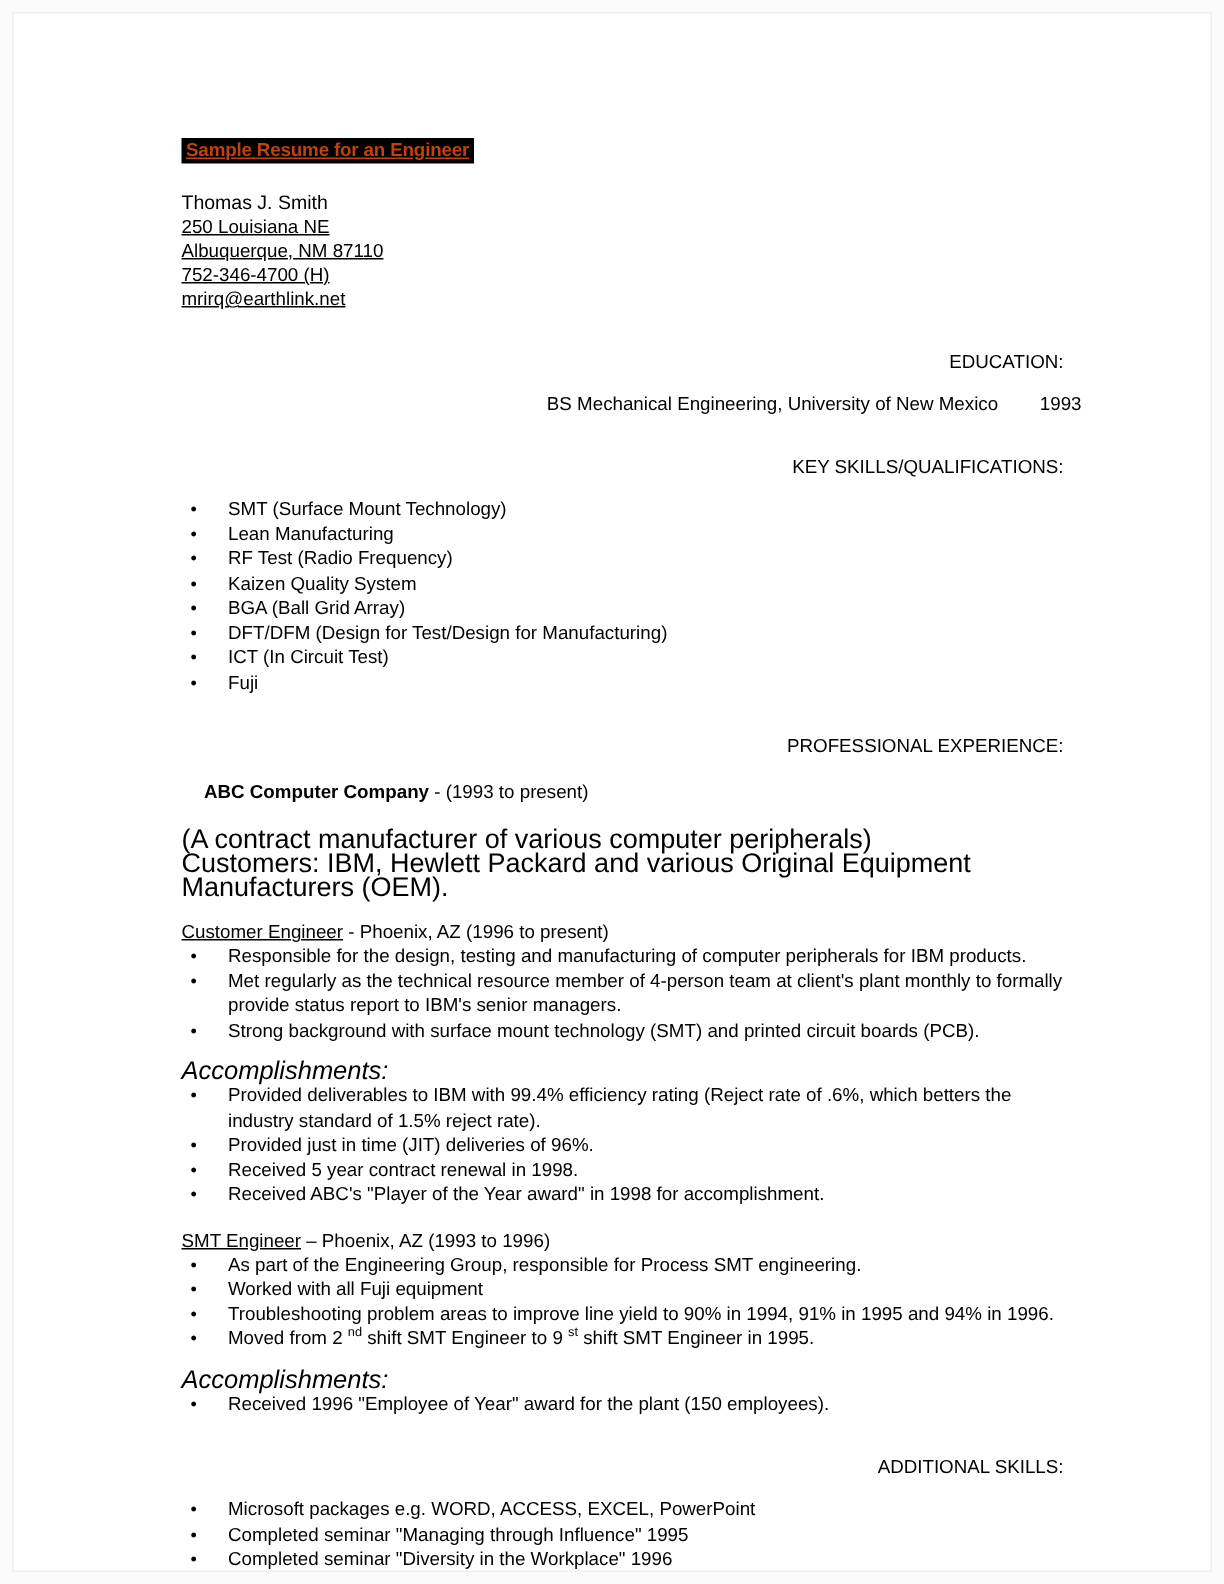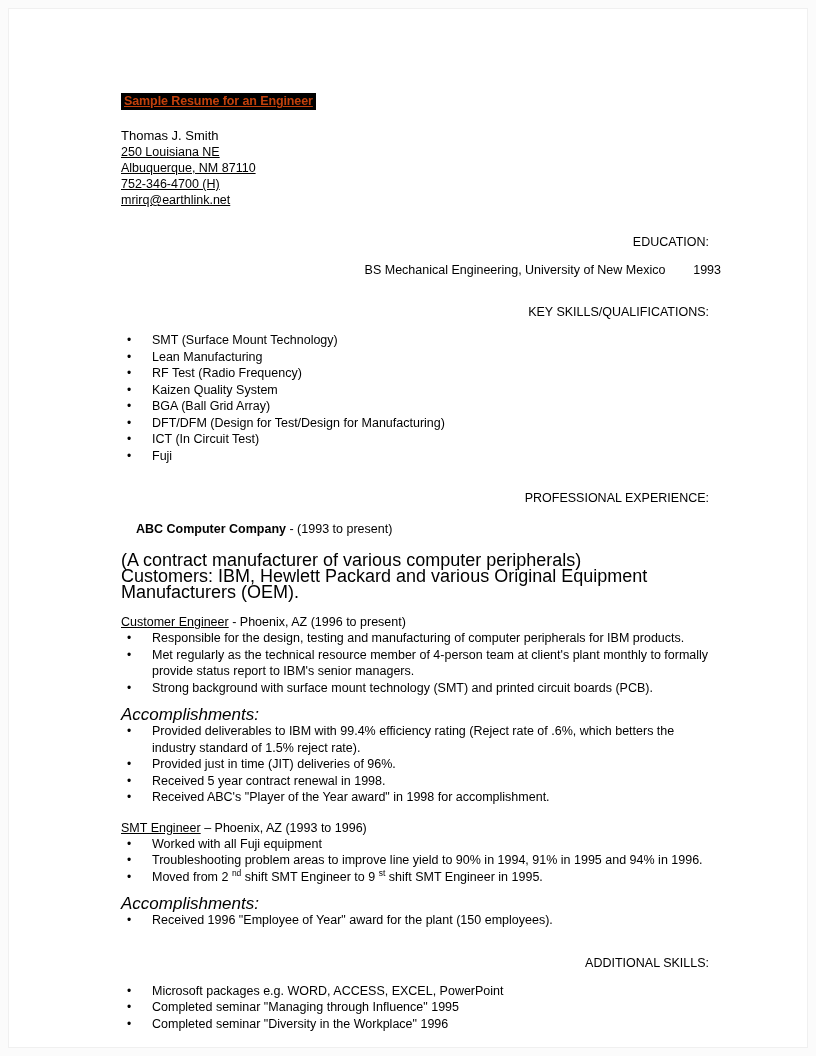--- a/index.html
+++ b/index.html
@@ -212,20 +212,21 @@
             <li>Received 5 year contract renewal in 1998.</li>
             <li>Received ABC's "Player of the Year award" in 1998 for accomplishment.</li>
           </ul>
         </div>
 
         <div class="section-gap"></div>
 
         <div>
           <p class="job-title"><span class="role">SMT Engineer</span><span> – Phoenix, AZ (1993 to 1996)</span></p>
           <ul class="bullets">
+            <li>As part of the Engineering Group, responsible for Process SMT engineering.</li>
             <li>Worked with all Fuji equipment</li>
             <li>Troubleshooting problem areas to improve line yield to 90% in 1994, 91% in 1995 and 94% in 1996.</li>
             <li><span>Moved from 2 </span><sup>nd</sup><span> shift SMT Engineer to 9 </span><sup>st</sup><span> shift SMT Engineer in 1995.</span></li>
           </ul>
 
           <div class="section-gap-sm"></div>
 
           <p class="accomp">Accomplishments:</p>
           <ul class="bullets">
             <li>Received 1996  "Employee of Year" award for the plant (150 employees).</li>

